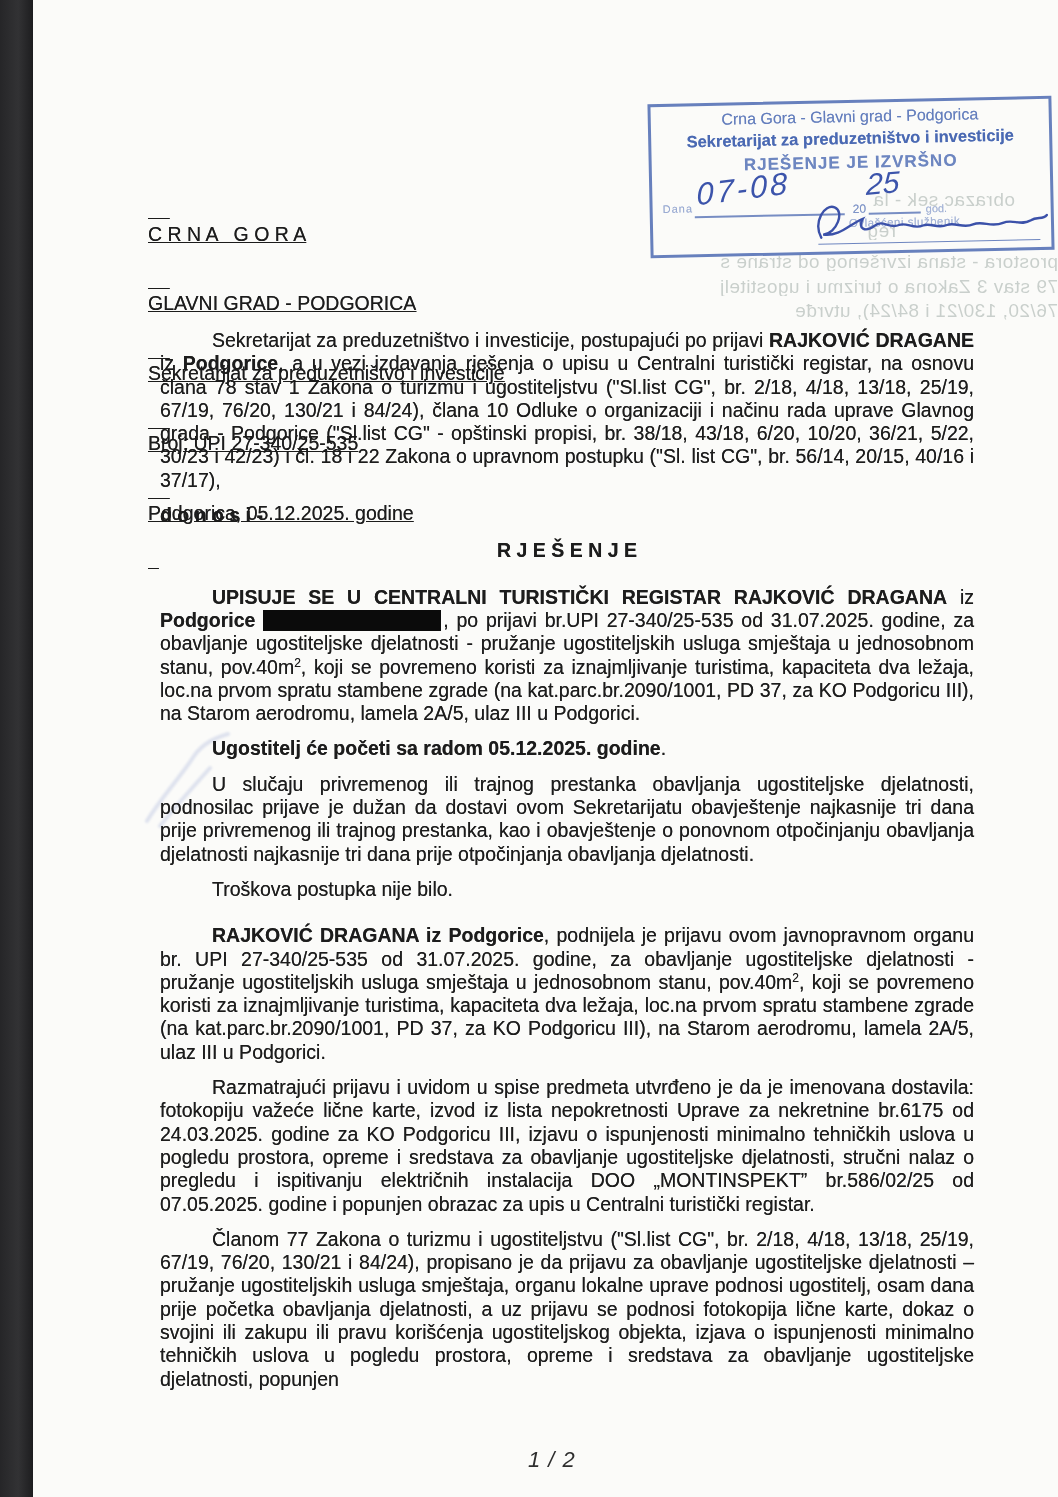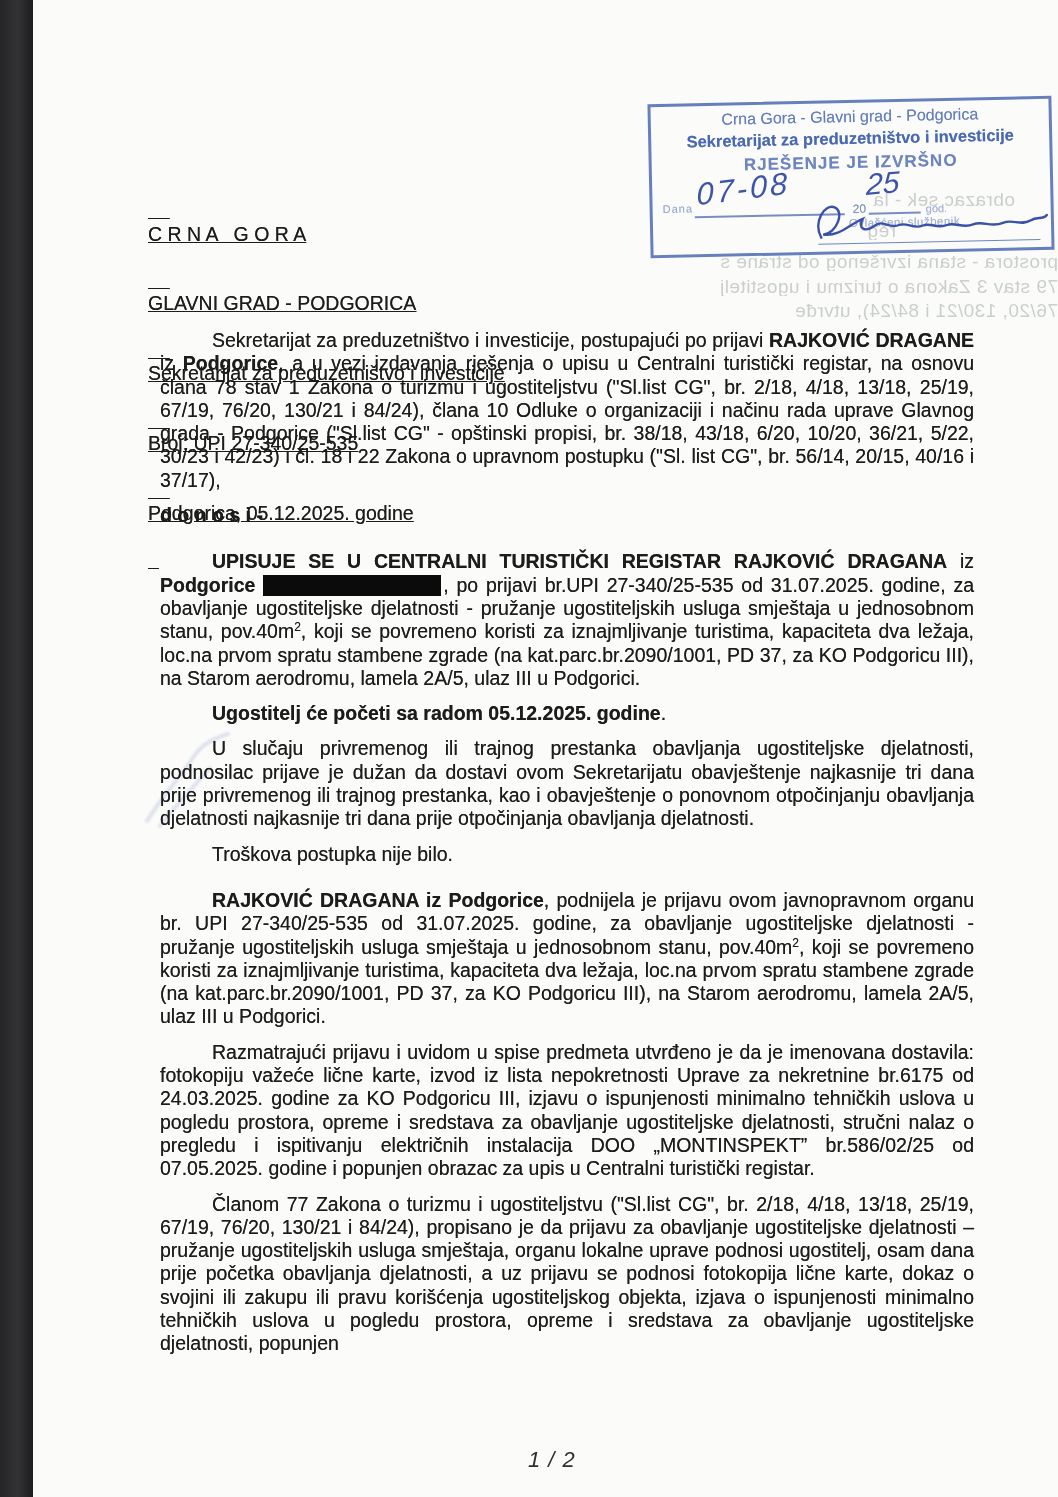--- a/index.html
+++ b/index.html
@@ -123,20 +123,21 @@
     <div>C R N A   G O R A</div>
     <div>GLAVNI GRAD - PODGORICA</div>
     <div>Sekretarijat za preduzetništvo i investicije</div>
     <div>Broj: UPI 27-340/25-535</div>
     <div>Podgorica, 05.12.2025. godine</div>
   </div>
 
   <div class="doc-body" id="doc-body">
       <div class="para indent"><span>Sekretarijat za preduzetništvo i investicije, postupajući po prijavi </span><span class="b">RAJKOVIĆ DRAGANE</span><span> iz </span><span class="b">Podgorice</span><span>, a u vezi izdavanja rješenja o upisu u Centralni turistički registar, na osnovu člana 78 stav 1 Zakona o turizmu i ugostiteljstvu ("Sl.list CG", br. 2/18, 4/18, 13/18, 25/19, 67/19, 76/20, 130/21 i 84/24), člana 10 Odluke o organizaciji i načinu rada uprave Glavnog grada - Podgorice ("Sl.list CG" - opštinski propisi, br. 38/18, 43/18, 6/20, 10/20, 36/21, 5/22, 30/23 i 42/23) i čl. 18 i 22 Zakona o upravnom postupku ("Sl. list CG", br. 56/14, 20/15, 40/16 i 37/17),</span></div>
       <div class="para"><span class="b">d o n o s i -</span></div>
+      <div class="para heading"><span class="b">R J E Š E N J E</span></div>
       <div class="para indent" style="margin-top: 23px;"><span class="b">UPISUJE SE U CENTRALNI TURISTIČKI REGISTAR RAJKOVIĆ DRAGANA</span><span> iz </span><span class="b">Podgorice </span><span class="redact" style="width: 178px;"></span><span>, po prijavi br.UPI 27-340/25-535 od 31.07.2025. godine, za obavljanje ugostiteljske djelatnosti - pružanje ugostiteljskih usluga smještaja u jednosobnom stanu, pov.40m</span><sup>2</sup><span>, koji se povremeno koristi za iznajmljivanje turistima, kapaciteta dva ležaja, loc.na prvom spratu stambene zgrade (na kat.parc.br.2090/1001, PD 37, za KO Podgoricu III), na Starom aerodromu, lamela 2A/5, ulaz III u Podgorici.</span></div>
       <div class="para indent"><span class="b">Ugostitelj će početi sa radom 05.12.2025. godine</span><span>.</span></div>
       <div class="para indent"><span>U slučaju privremenog ili trajnog prestanka obavljanja ugostiteljske djelatnosti, podnosilac prijave je dužan da dostavi ovom Sekretarijatu obavještenje najkasnije tri dana prije privremenog ili trajnog prestanka, kao i obavještenje o ponovnom otpočinjanju obavljanja djelatnosti najkasnije tri dana prije otpočinjanja obavljanja djelatnosti.</span></div>
       <div class="para indent"><span>Troškova postupka nije bilo.</span></div>
       <div class="para indent" style="margin-top: 23px;"><span class="b">RAJKOVIĆ DRAGANA</span><span class="b"> iz Podgorice</span><span>, podnijela je prijavu ovom javnopravnom organu br. UPI 27-340/25-535 od 31.07.2025. godine, za obavljanje ugostiteljske djelatnosti - pružanje ugostiteljskih usluga smještaja u jednosobnom stanu, pov.40m</span><sup>2</sup><span>, koji se povremeno koristi za iznajmljivanje turistima, kapaciteta dva ležaja, loc.na prvom spratu stambene zgrade (na kat.parc.br.2090/1001, PD 37, za KO Podgoricu III), na Starom aerodromu, lamela 2A/5, ulaz III u Podgorici.</span></div>
       <div class="para indent"><span>Razmatrajući prijavu i uvidom u spise predmeta utvrđeno je da je imenovana dostavila: fotokopiju važeće lične karte, izvod iz lista nepokretnosti Uprave za nekretnine br.6175 od 24.03.2025. godine za KO Podgoricu III, izjavu o ispunjenosti minimalno tehničkih uslova u pogledu prostora, opreme i sredstava za obavljanje ugostiteljske djelatnosti, stručni nalaz o pregledu i ispitivanju električnih instalacija DOO „MONTINSPEKT” br.586/02/25 od 07.05.2025. godine i popunjen obrazac za upis u Centralni turistički registar.</span></div>
       <div class="para indent"><span>Članom 77 Zakona o turizmu i ugostiteljstvu ("Sl.list CG", br. 2/18, 4/18, 13/18, 25/19, 67/19, 76/20, 130/21 i 84/24), propisano je da prijavu za obavljanje ugostiteljske djelatnosti – pružanje ugostiteljskih usluga smještaja, organu lokalne uprave podnosi ugostitelj, osam dana prije početka obavljanja djelatnosti, a uz prijavu se podnosi fotokopija lične karte, dokaz o svojini ili zakupu ili pravu korišćenja ugostiteljskog objekta, izjava o ispunjenosti minimalno tehničkih uslova u pogledu prostora, opreme i sredstava za obavljanje ugostiteljske djelatnosti, popunjen</span></div>
     </div>
 
   <div class="page-number">1 / 2</div>

